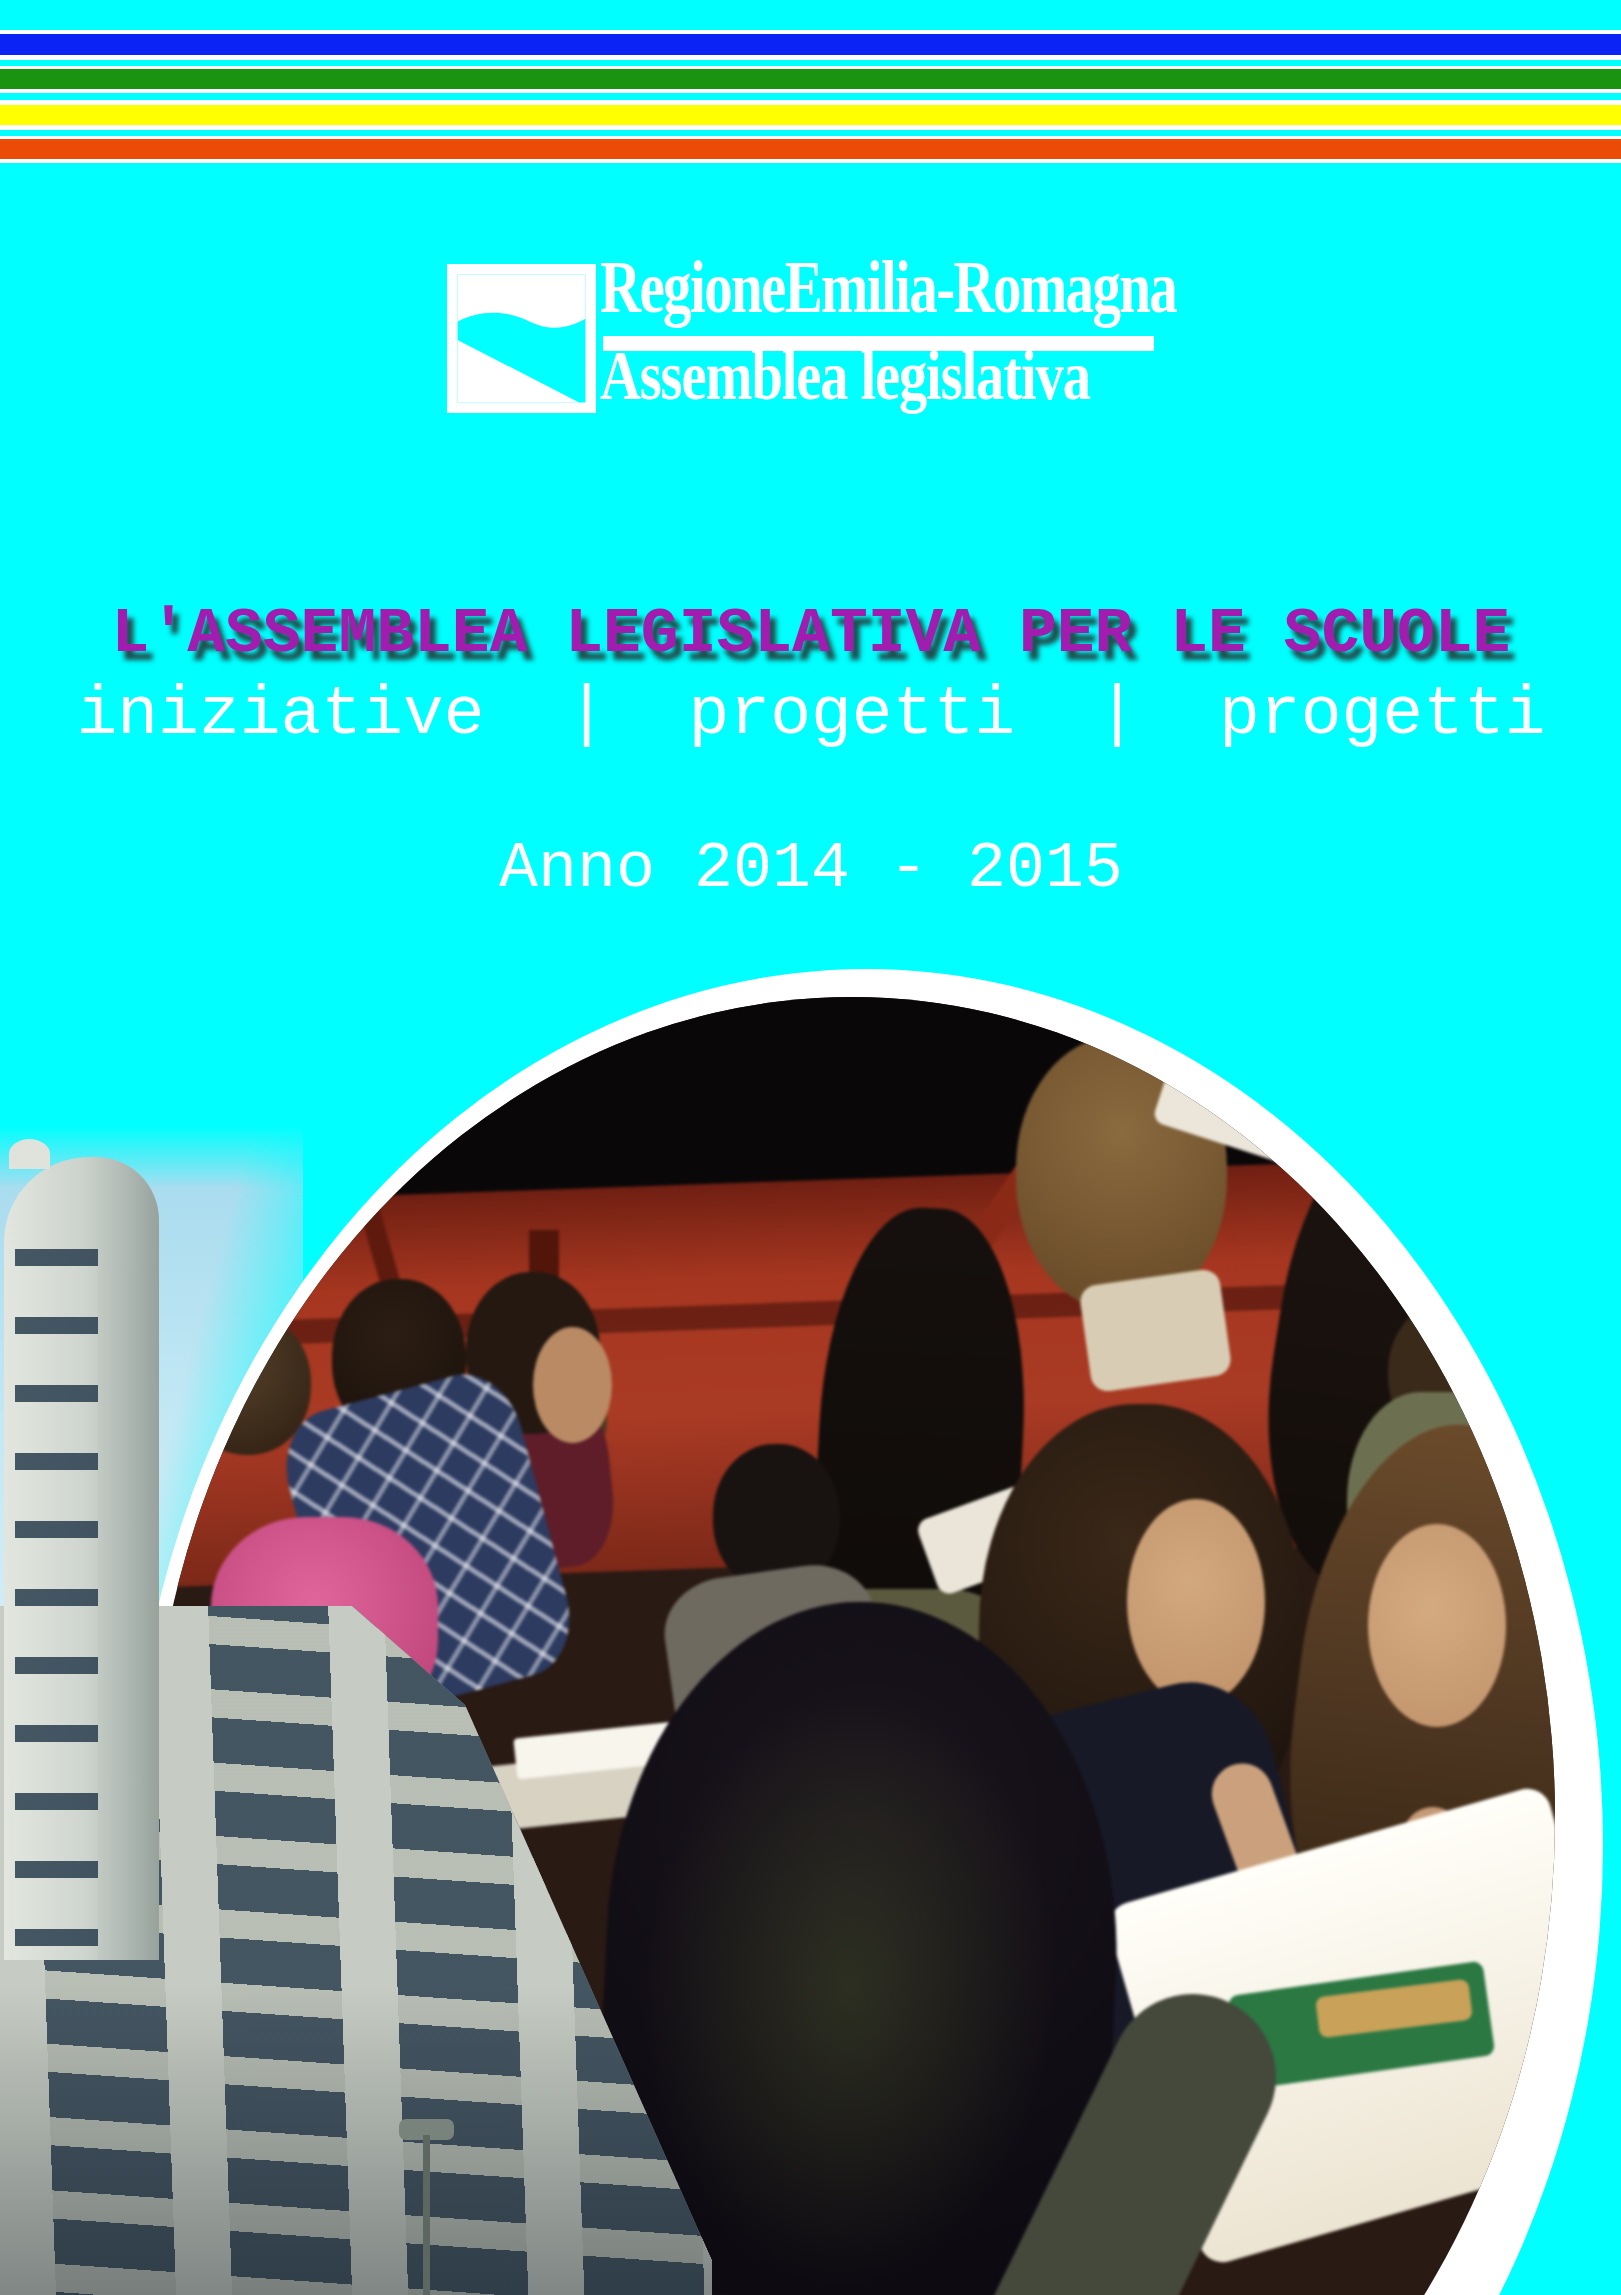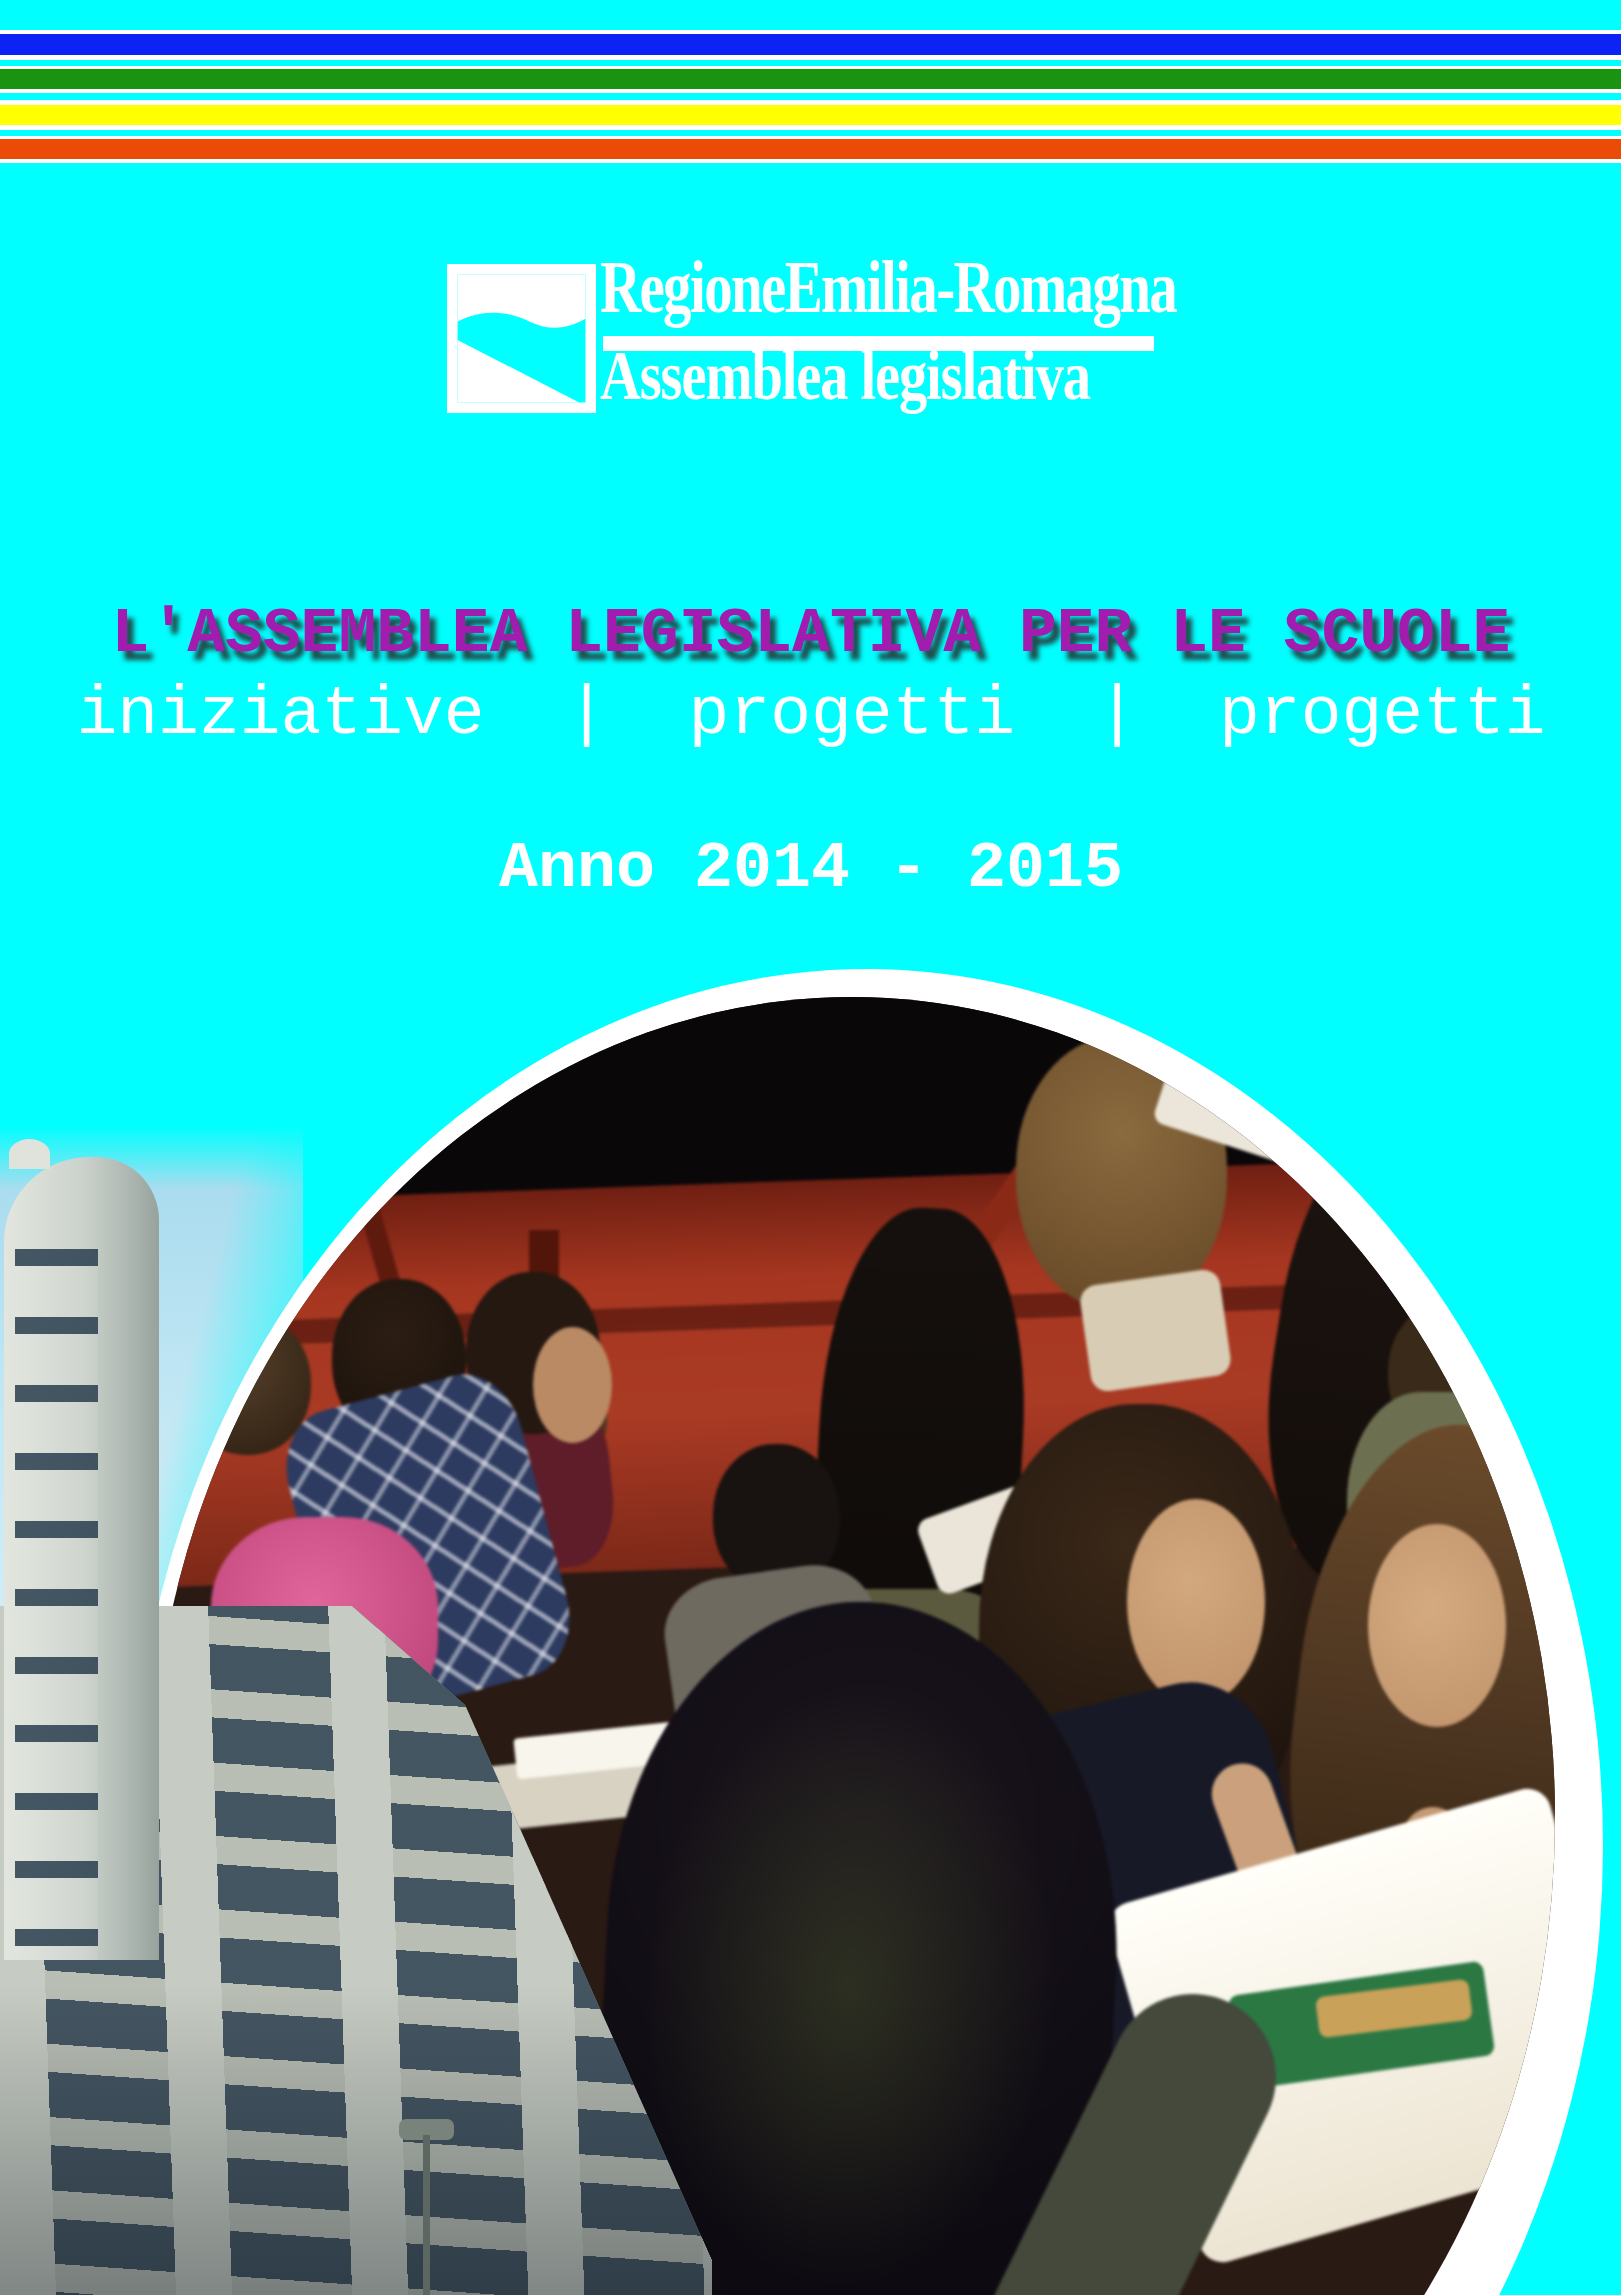--- a/index.html
+++ b/index.html
@@ -34,21 +34,21 @@
     text-shadow:6.3px 8.5px 5px rgba(38,38,38,0.82);
     margin-top:39px;
   }
   .subtitle{
     position:absolute;left:0;top:681px;width:100%;text-align:center;
     font-family:"Liberation Mono","DejaVu Sans Mono",monospace;font-weight:normal;
     font-size:68px;line-height:1;color:#fff;white-space:pre;
   }
   .anno{
     position:absolute;left:0;top:837px;width:100%;text-align:center;
-    font-family:"Liberation Mono","DejaVu Sans Mono",monospace;font-weight:bold;
+    font-family:"Liberation Mono","DejaVu Sans Mono",monospace;font-weight:normal;
     font-size:65px;line-height:1;color:#fff;white-space:pre;
   }
   
   .sky{
     position:absolute;left:0;top:1126px;width:303px;height:578px;
     background:linear-gradient(180deg, rgba(170,220,239,0) 0px, #aadcef 63px, #c4e8f4 296px, #d8eff7 100%);
     -webkit-mask-image:linear-gradient(105deg,#000 55%,transparent 92%);
     mask-image:linear-gradient(105deg,#000 55%,transparent 92%);
   }
   .facade{

